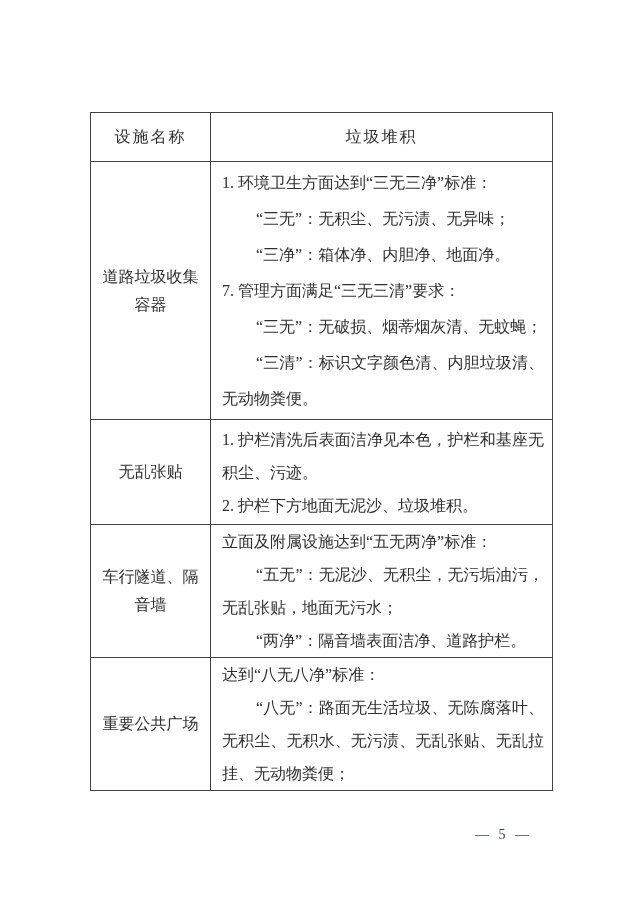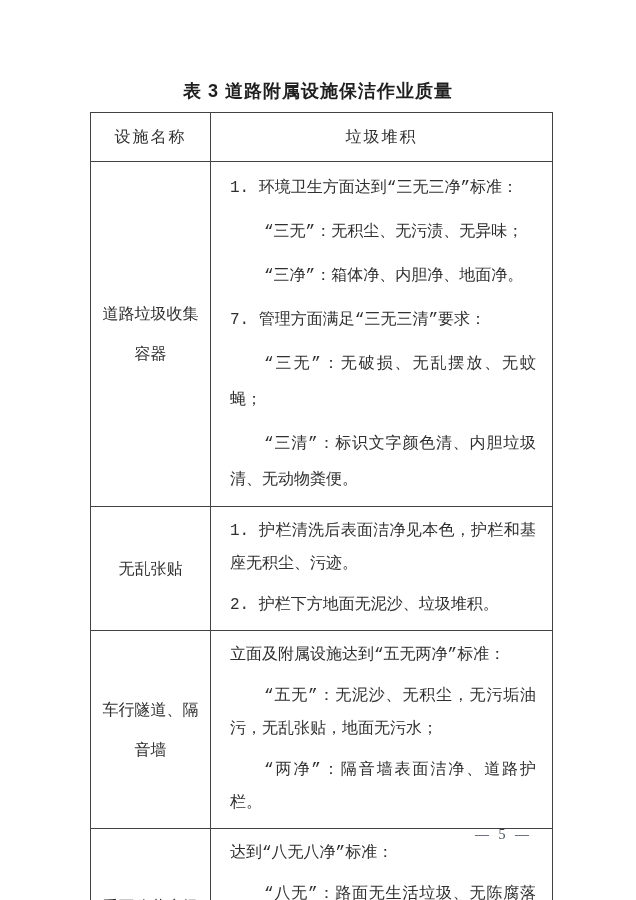--- a/index.html
+++ b/index.html
@@ -44,31 +44,30 @@
     color:var(--text-color);
   }
   td.header-cell{
     height:48px;
     text-align:center;
     letter-spacing:2px;
     padding:0;
   }
   td.facility-cell{
     text-align:center;
-    line-height:40px;
+    line-height:28px;
     padding:0 6px;
   }
   td.req-cell{
     padding:0 8px 0 11px;
     text-align:justify;
   }
   .req{
-    margin:8px;
+    margin:0;
     line-height:33px;
-    font-family:Liberation Mono, monospace;
   }
   .row-0 .req{line-height:36px;}
   .req.indent{text-indent:34px;}
   tr.row-0 td{height:257px;}
   tr.row-1 td{height:104px;}
   tr.row-2 td{height:132px;}
   tr.row-3 td{height:131px;}
   .page-footer{
     position:absolute;
     top:827px;
@@ -76,40 +75,39 @@
     font-size:14px;
     letter-spacing:3px;
     color:var(--footer-color);
   }
 </style>
 </head>
 <body>
 
 <div class="page">
 
-  <div class="doc-title">表 3 道路附属设施保洁作业质量</div>
 
   <table class="doc-table">
     <colgroup>
       <col class="col-facility">
       <col class="col-req">
     </colgroup>
     <tbody id="table-body">
       <tr>
         <td class="header-cell">设施名称</td>
         <td class="header-cell">垃圾堆积</td>
       </tr>
     <tr class="row-0">
           <td class="facility-cell">道路垃圾收集容器</td>
           <td class="req-cell">
             <p class="req">1. 环境卫生方面达到“三无三净”标准：</p>
             <p class="req indent">“三无”：无积尘、无污渍、无异味；</p>
             <p class="req indent">“三净”：箱体净、内胆净、地面净。</p>
             <p class="req">7. 管理方面满足“三无三清”要求：</p>
-            <p class="req indent">“三无”：无破损、无乱摆放、无蚊蝇；</p>
+            <p class="req indent">“三无”：无破损、烟蒂烟灰清、无蚊蝇；</p>
             <p class="req indent">“三清”：标识文字颜色清、内胆垃圾清、无动物粪便。</p>
           </td>
         </tr>
         <tr class="row-1">
           <td class="facility-cell">无乱张贴</td>
           <td class="req-cell">
             <p class="req">1. 护栏清洗后表面洁净见本色，护栏和基座无积尘、污迹。</p>
             <p class="req">2. 护栏下方地面无泥沙、垃圾堆积。</p>
           </td>
         </tr>

